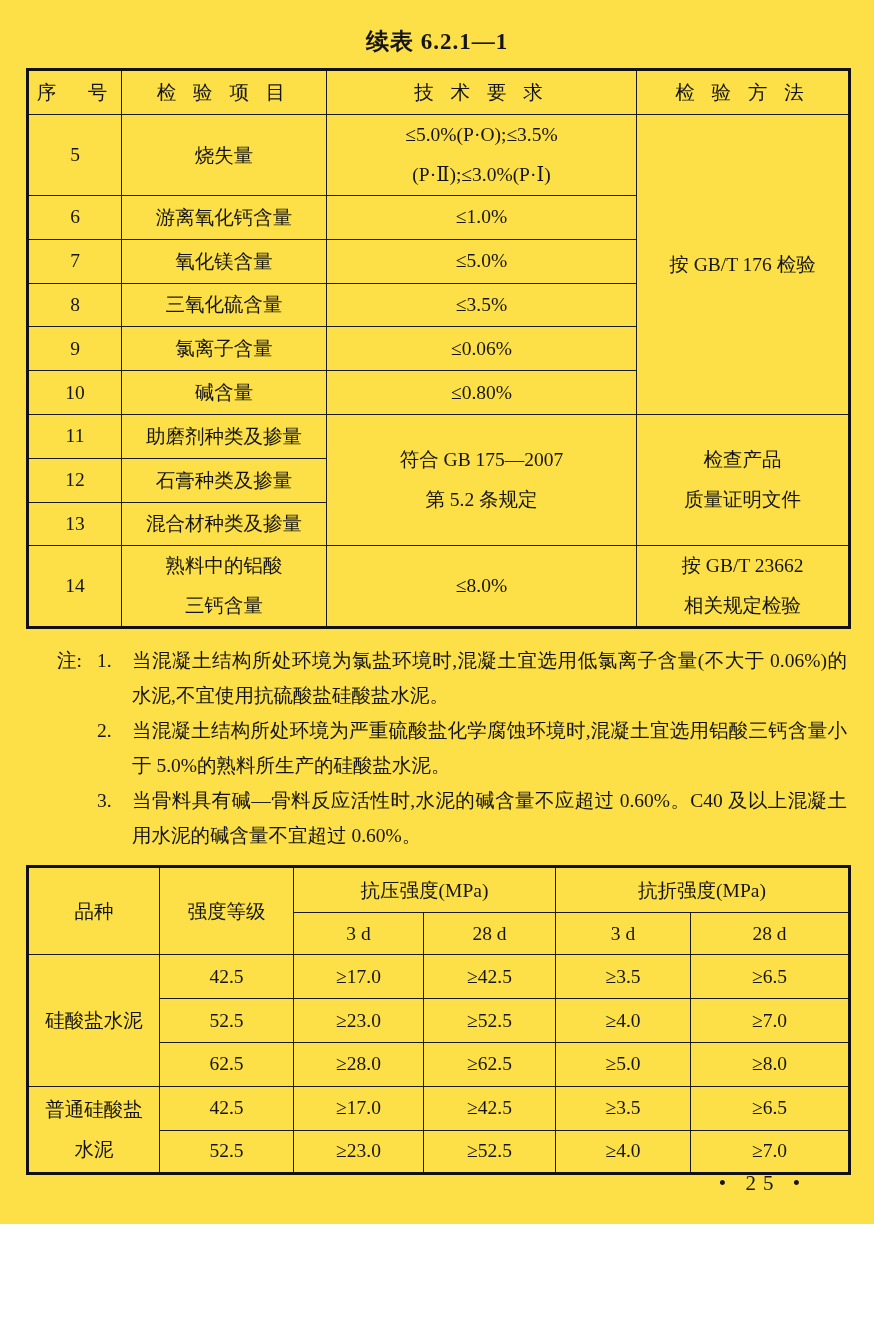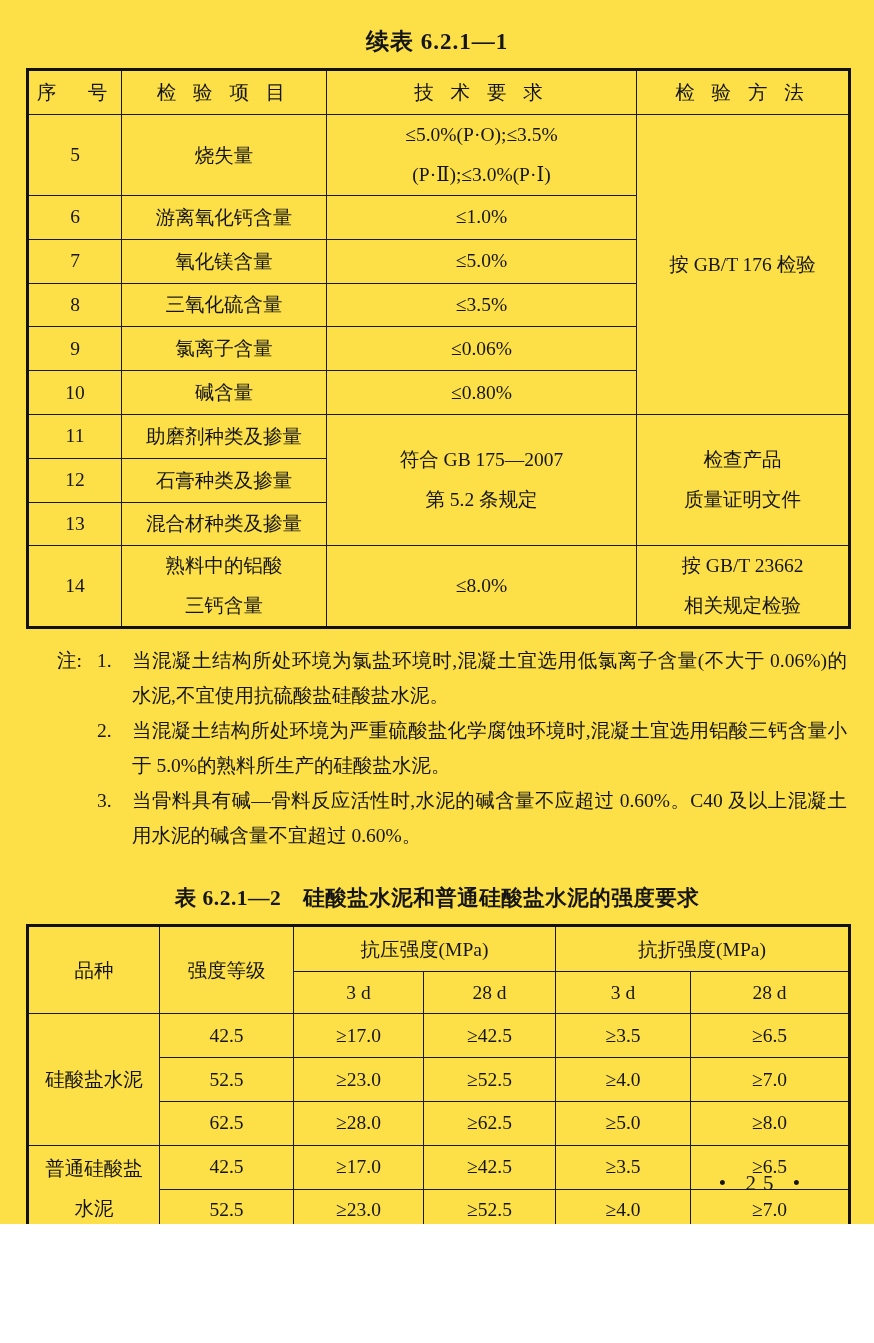--- a/index.html
+++ b/index.html
@@ -159,21 +159,20 @@
       <span class="num">2.</span>
       <div class="txt">当混凝土结构所处环境为严重硫酸盐化学腐蚀环境时,混凝土宜选用铝酸三钙含量小于 5.0%的熟料所生产的硅酸盐水泥。</div>
     </div>
     <div class="note">
       <span class="lbl"></span>
       <span class="num">3.</span>
       <div class="txt">当骨料具有碱—骨料反应活性时,水泥的碱含量不应超过 0.60%。C40 及以上混凝土用水泥的碱含量不宜超过 0.60%。</div>
     </div>
   </div>
 
-  <div class="doc-title2">表 6.2.1—2　硅酸盐水泥和普通硅酸盐水泥的强度要求</div>
 
   <table class="t2">
     <colgroup>
       <col style="width:132px">
         <col style="width:134px">
         <col style="width:130px">
         <col style="width:132px">
         <col style="width:135px">
         <col style="width:159px">
     </colgroup>

